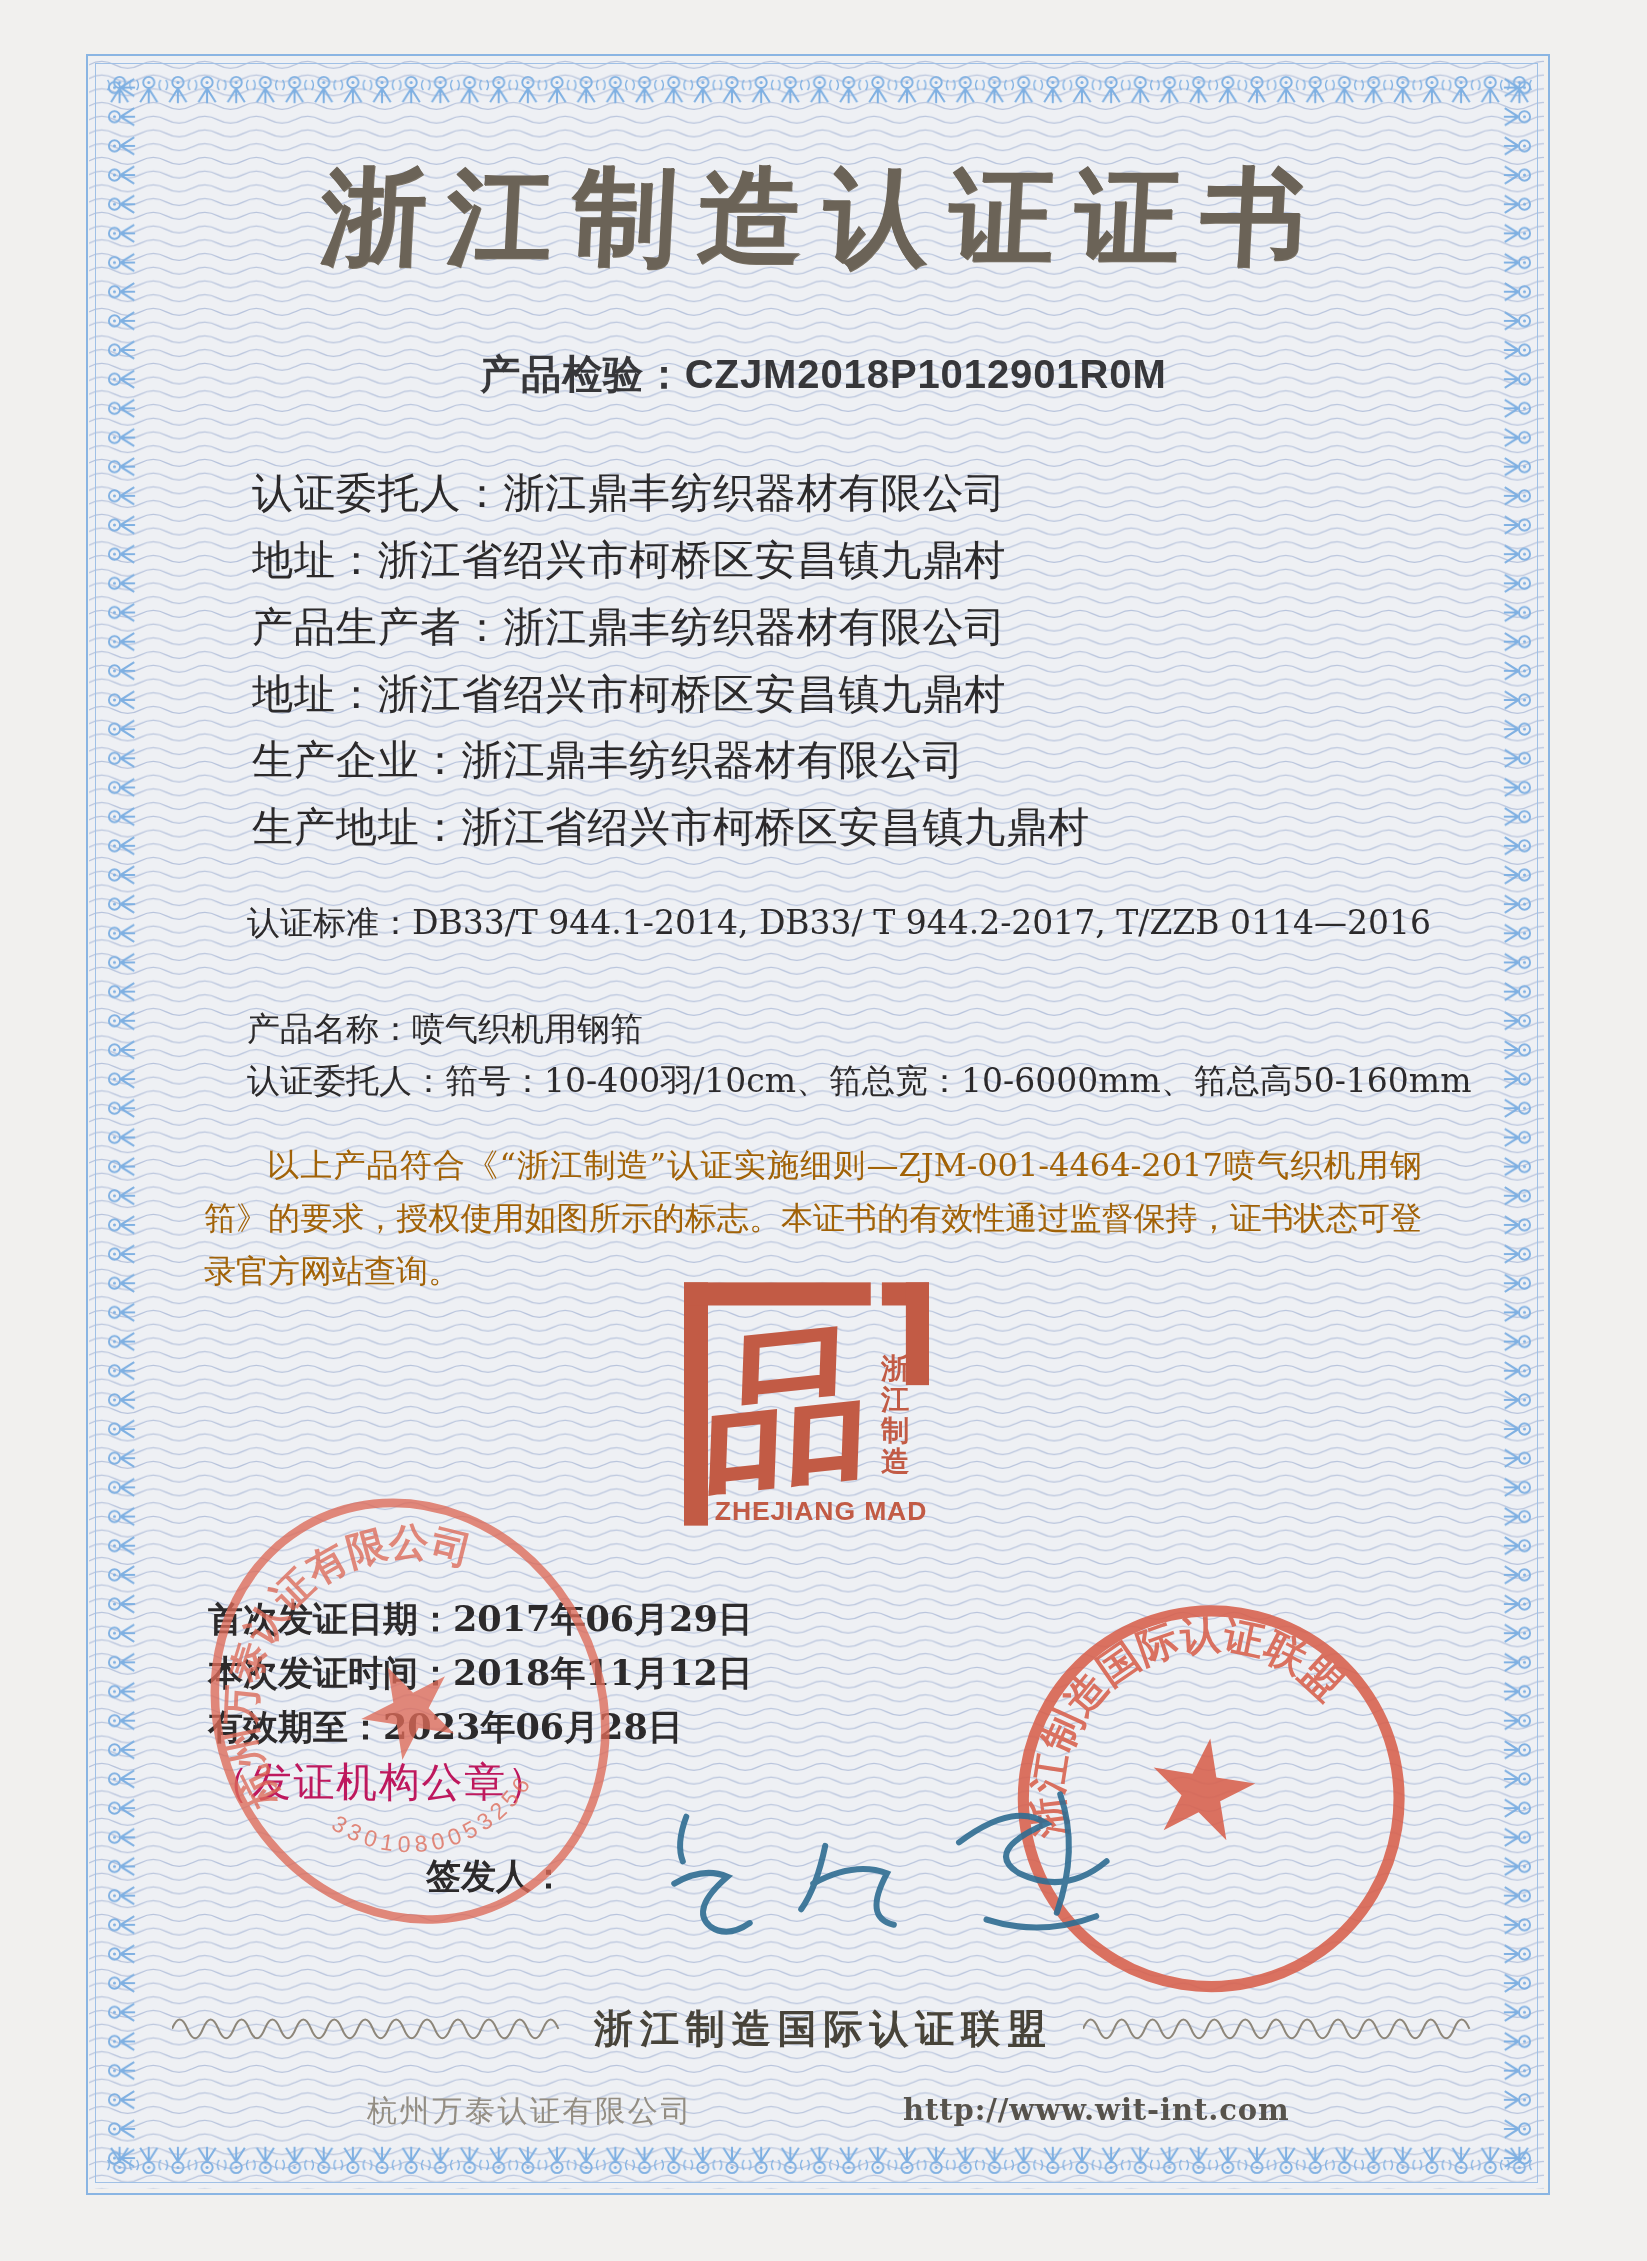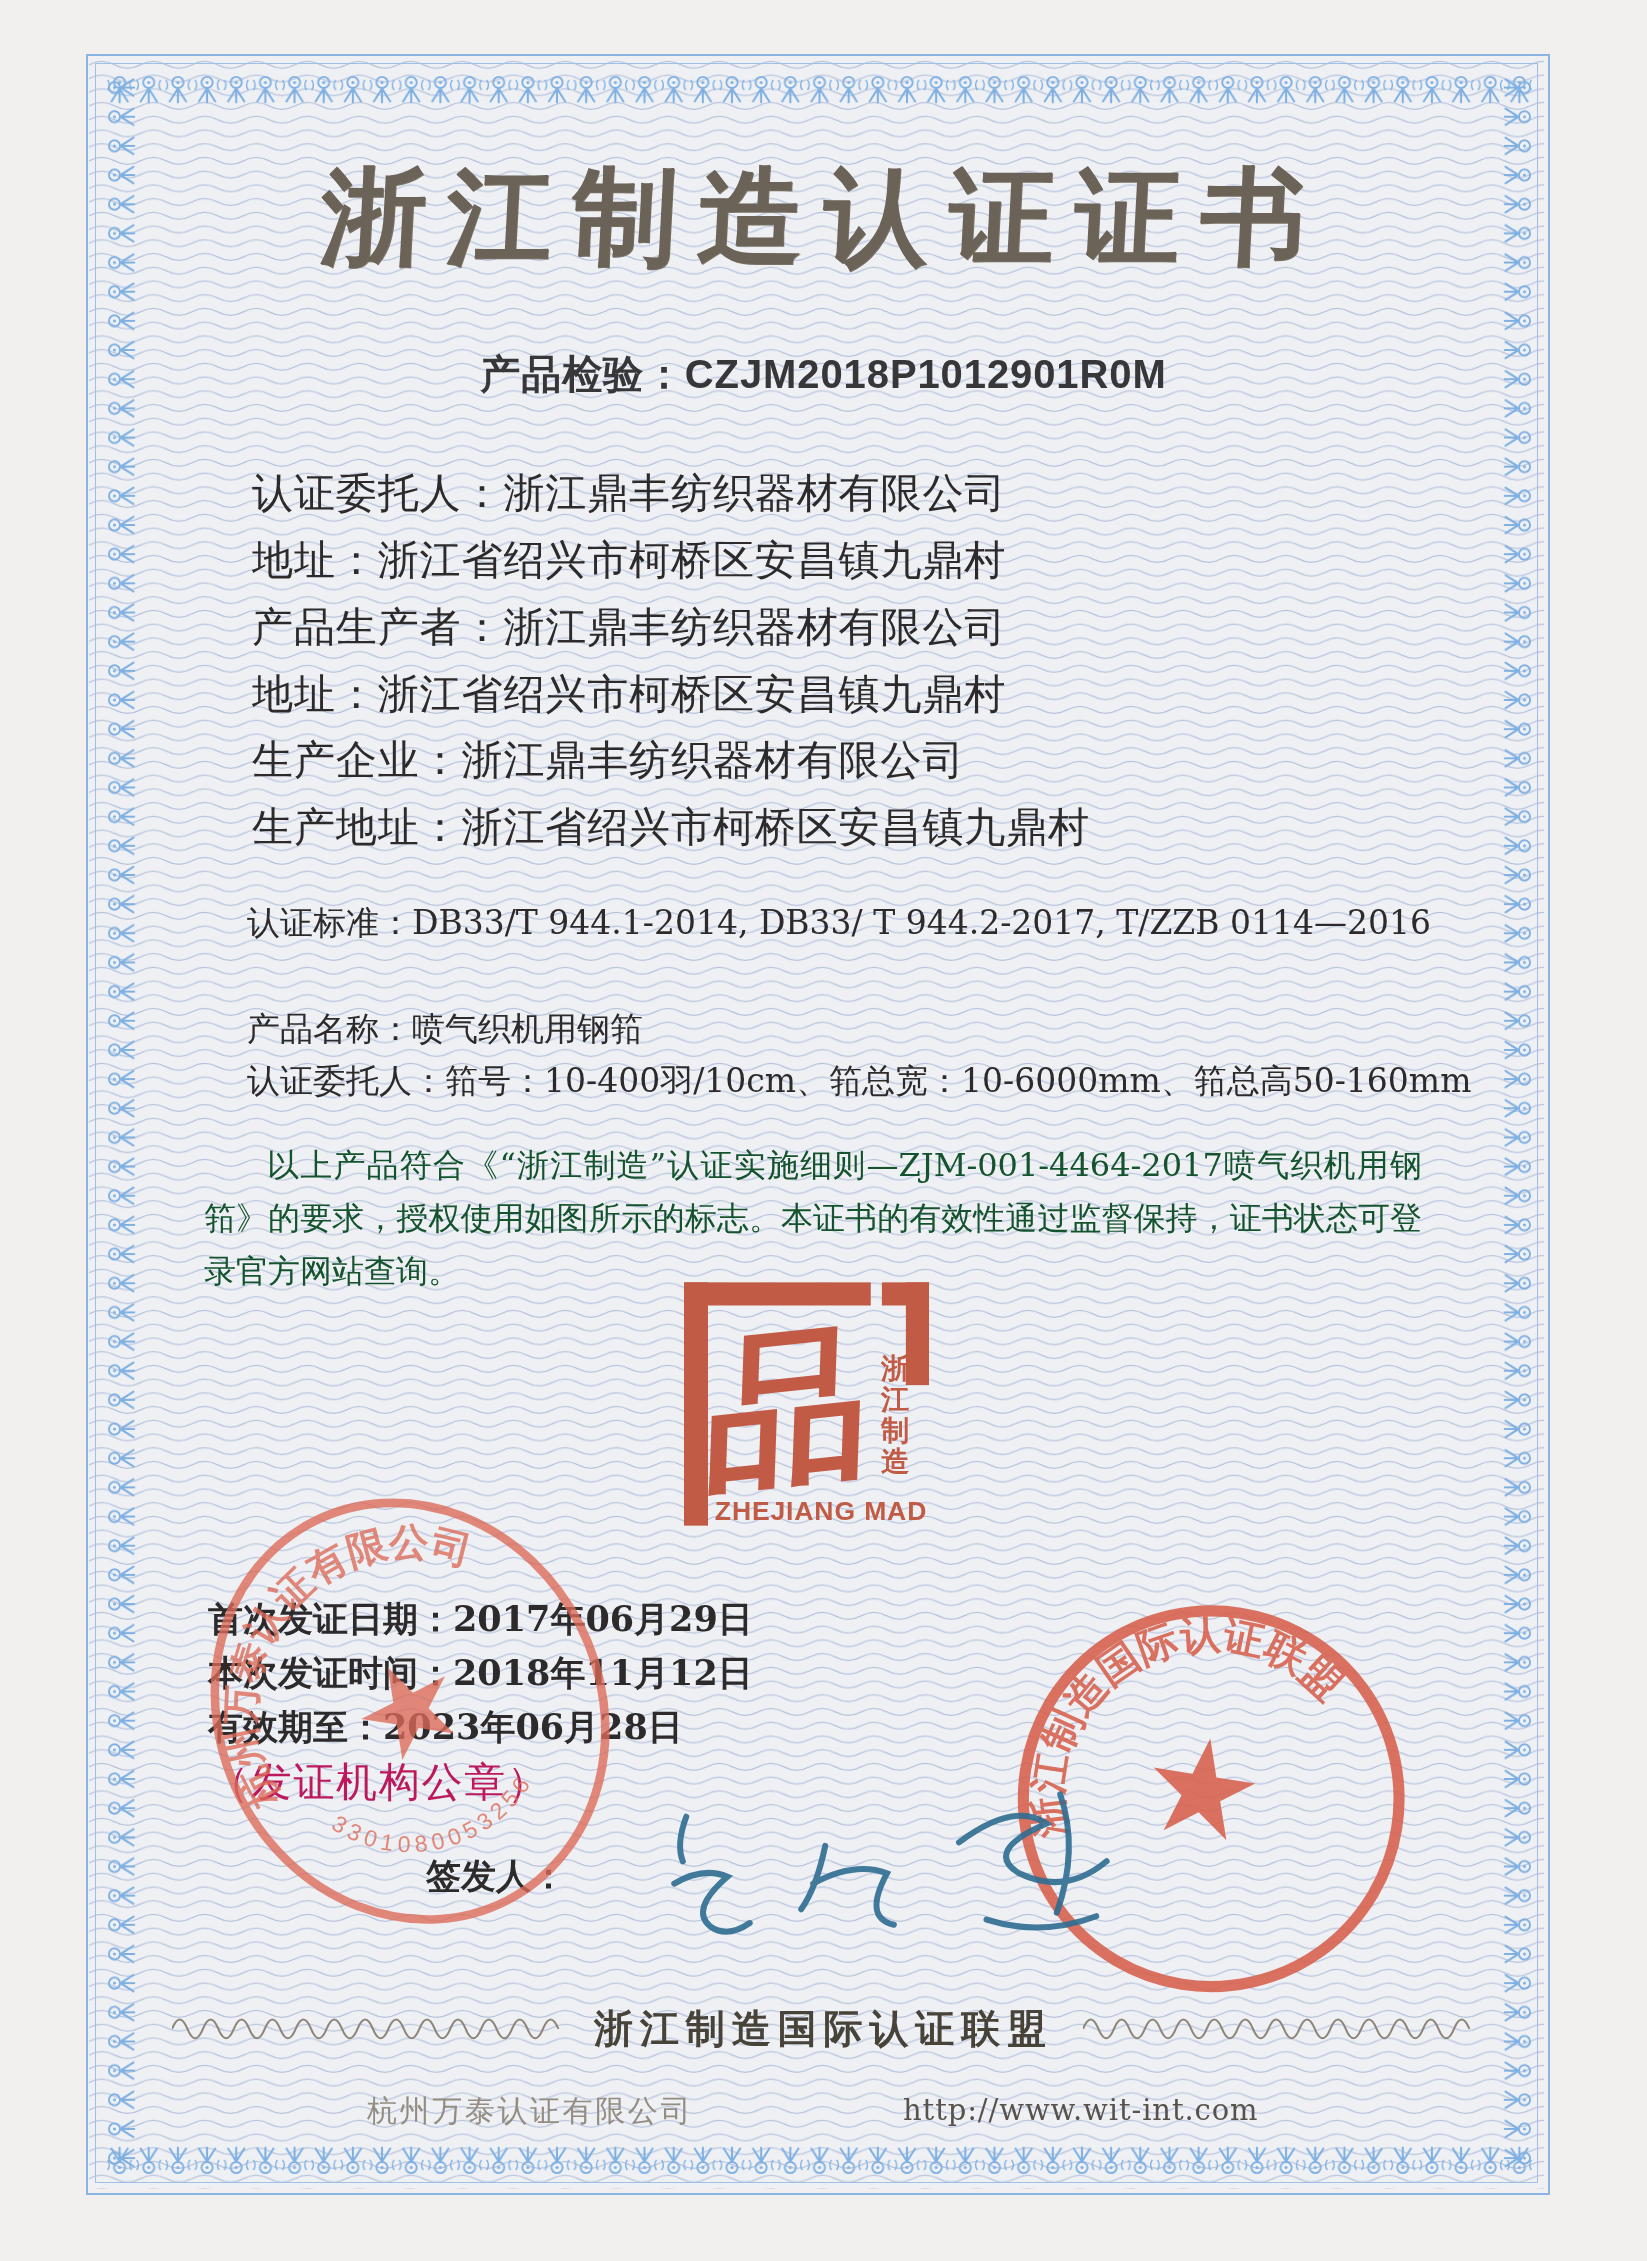--- a/index.html
+++ b/index.html
@@ -23,31 +23,31 @@
   .cert-no{
     left:137px;top:347px;width:1373px;text-align:center;
     font-family:"Liberation Sans","DejaVu Sans",sans-serif;
     font-size:40px;font-weight:bold;color:#37373a;letter-spacing:0.9px;
   }
   .info-line{left:252px;font-size:41px;font-weight:normal;letter-spacing:0.9px;color:#2c2a2b;white-space:nowrap;}
   .spec-line{left:247px;font-size:33px;font-weight:normal;color:#2c2a2b;white-space:nowrap;}
   .statement{
     left:204px;top:1139px;width:1218px;
     font-size:32px;line-height:53px;text-align:justify;
-    text-indent:63px;color:#14532d;
+    text-indent:63px;color:#a16207;
   }
   .date-line{left:208px;font-size:35px;font-weight:bold;color:#2c2a2b;white-space:nowrap;margin-top:24px;}
   .seal-note{left:208px;top:1755px;font-size:41px;color:#be185d;letter-spacing:1.7px;}
   .signer{left:426px;top:1853px;font-size:35px;font-weight:bold;color:#2c2a2b;}
   .alliance{
     left:137px;top:2002px;width:1373px;text-align:center;
     font-size:39px;font-weight:bold;color:#474339;letter-spacing:6.9px;
   }
   .footer-company{left:367px;top:2091px;font-size:30px;color:#938d82;letter-spacing:2.6px;}
-  .footer-url{left:903px;top:2093px;font-size:29px;color:#57534c;letter-spacing:0.9px;}
+  .footer-url{left:903px;top:2093px;font-size:29px;color:#57534c;letter-spacing:0.9px;font-weight:bold;}
   .ornament{top:2015px;}
   svg{display:block;}
   .overlay{left:0;top:0;pointer-events:none;}
 </style>
 </head>
 <body>
 
 <div class="page">
 
   <svg class="abs" style="left:89px;top:57px;" width="1455" height="2132" viewBox="0 0 1696 2485">

